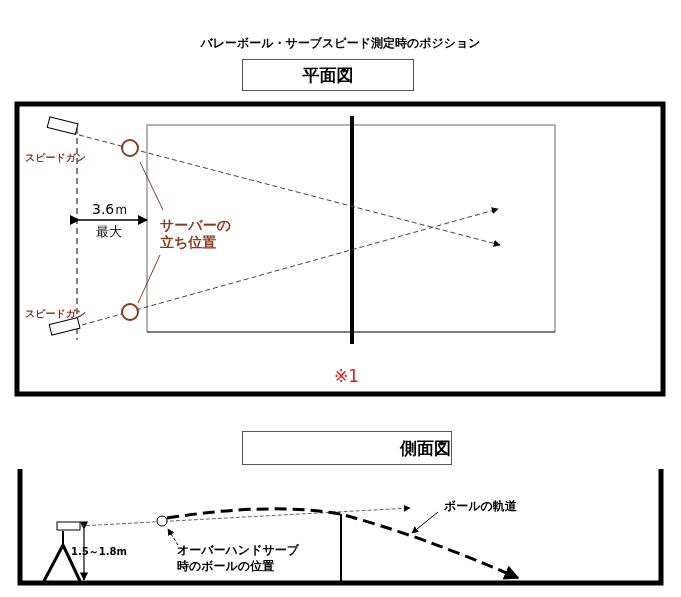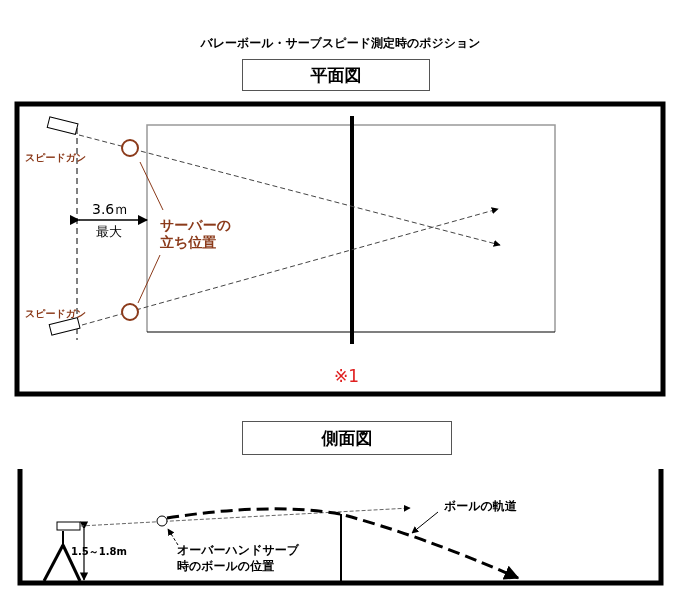--- a/index.html
+++ b/index.html
@@ -2,22 +2,22 @@
 <html><head>
   <meta charset="utf-8">
   <style>
     html, body { margin: 0; padding: 0; background: #ffffff; }
     body { width: 681px; height: 597px; position: relative; overflow: hidden;
            font-family: "DejaVu Sans", "Liberation Sans", sans-serif; }
     .page-title { position: absolute; left: 0; width: 681px; top: 35px; text-align: center;
                   font-size: 12px; font-weight: bold; color: #000; letter-spacing: 0px; }
     .view-label { position: absolute; border: 1px solid #555; background: #fff;
                   text-align: center; font-weight: bold; font-size: 17px; color: #000; box-sizing: border-box; }
-    #plan-label { left: 242px; top: 59px; width: 188px; height: 32px; line-height: 30px; }
-    #side-label { left: 242px; top: 421px; width: 210px; height: 34px; line-height: 32px; }
+    #plan-label { left: 242px; top: 59px; width: 172px; height: 32px; line-height: 30px; }
+    #side-label { left: 242px; top: 431px; width: 210px; height: 34px; line-height: 32px; text-align: right; }
     svg.diagram { position: absolute; left: 0; top: 0; }
     .txt { font-family: "DejaVu Sans", "Liberation Sans", sans-serif; }
   </style>
 </head>
 <body>
 
 <div class="page-title">バレーボール・サーブスピード測定時のポジション</div>
 
 <svg class="diagram" width="681" height="597" viewBox="0 0 681 597" xmlns="http://www.w3.org/2000/svg">
   <defs>

